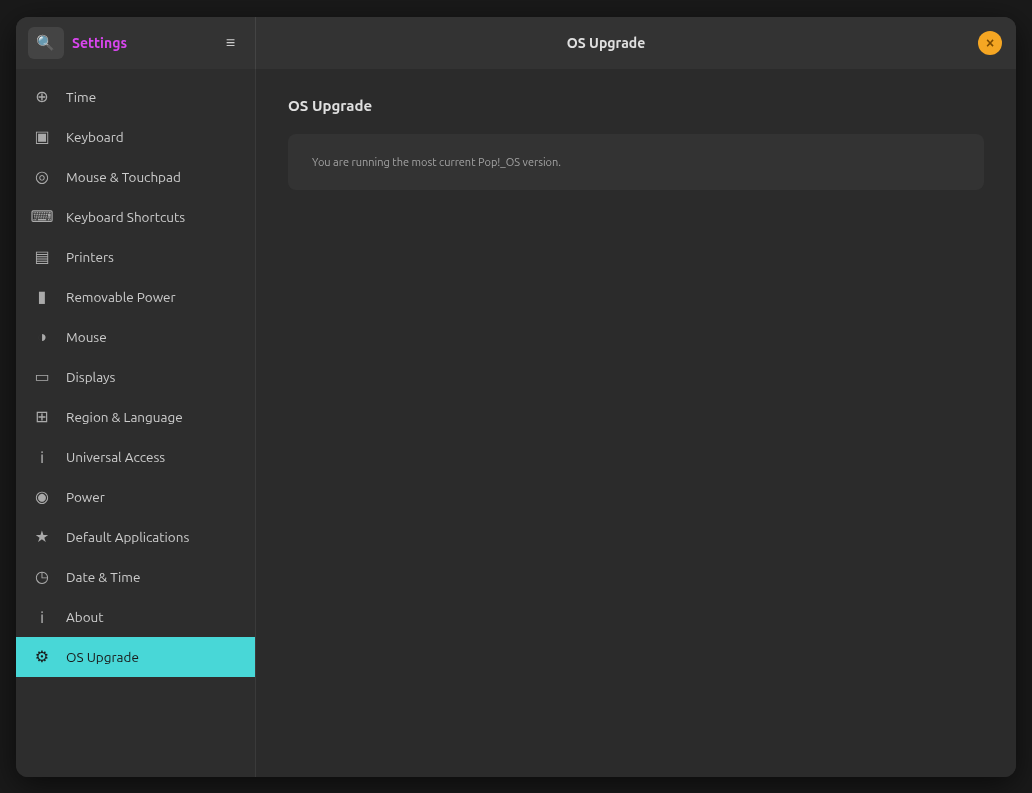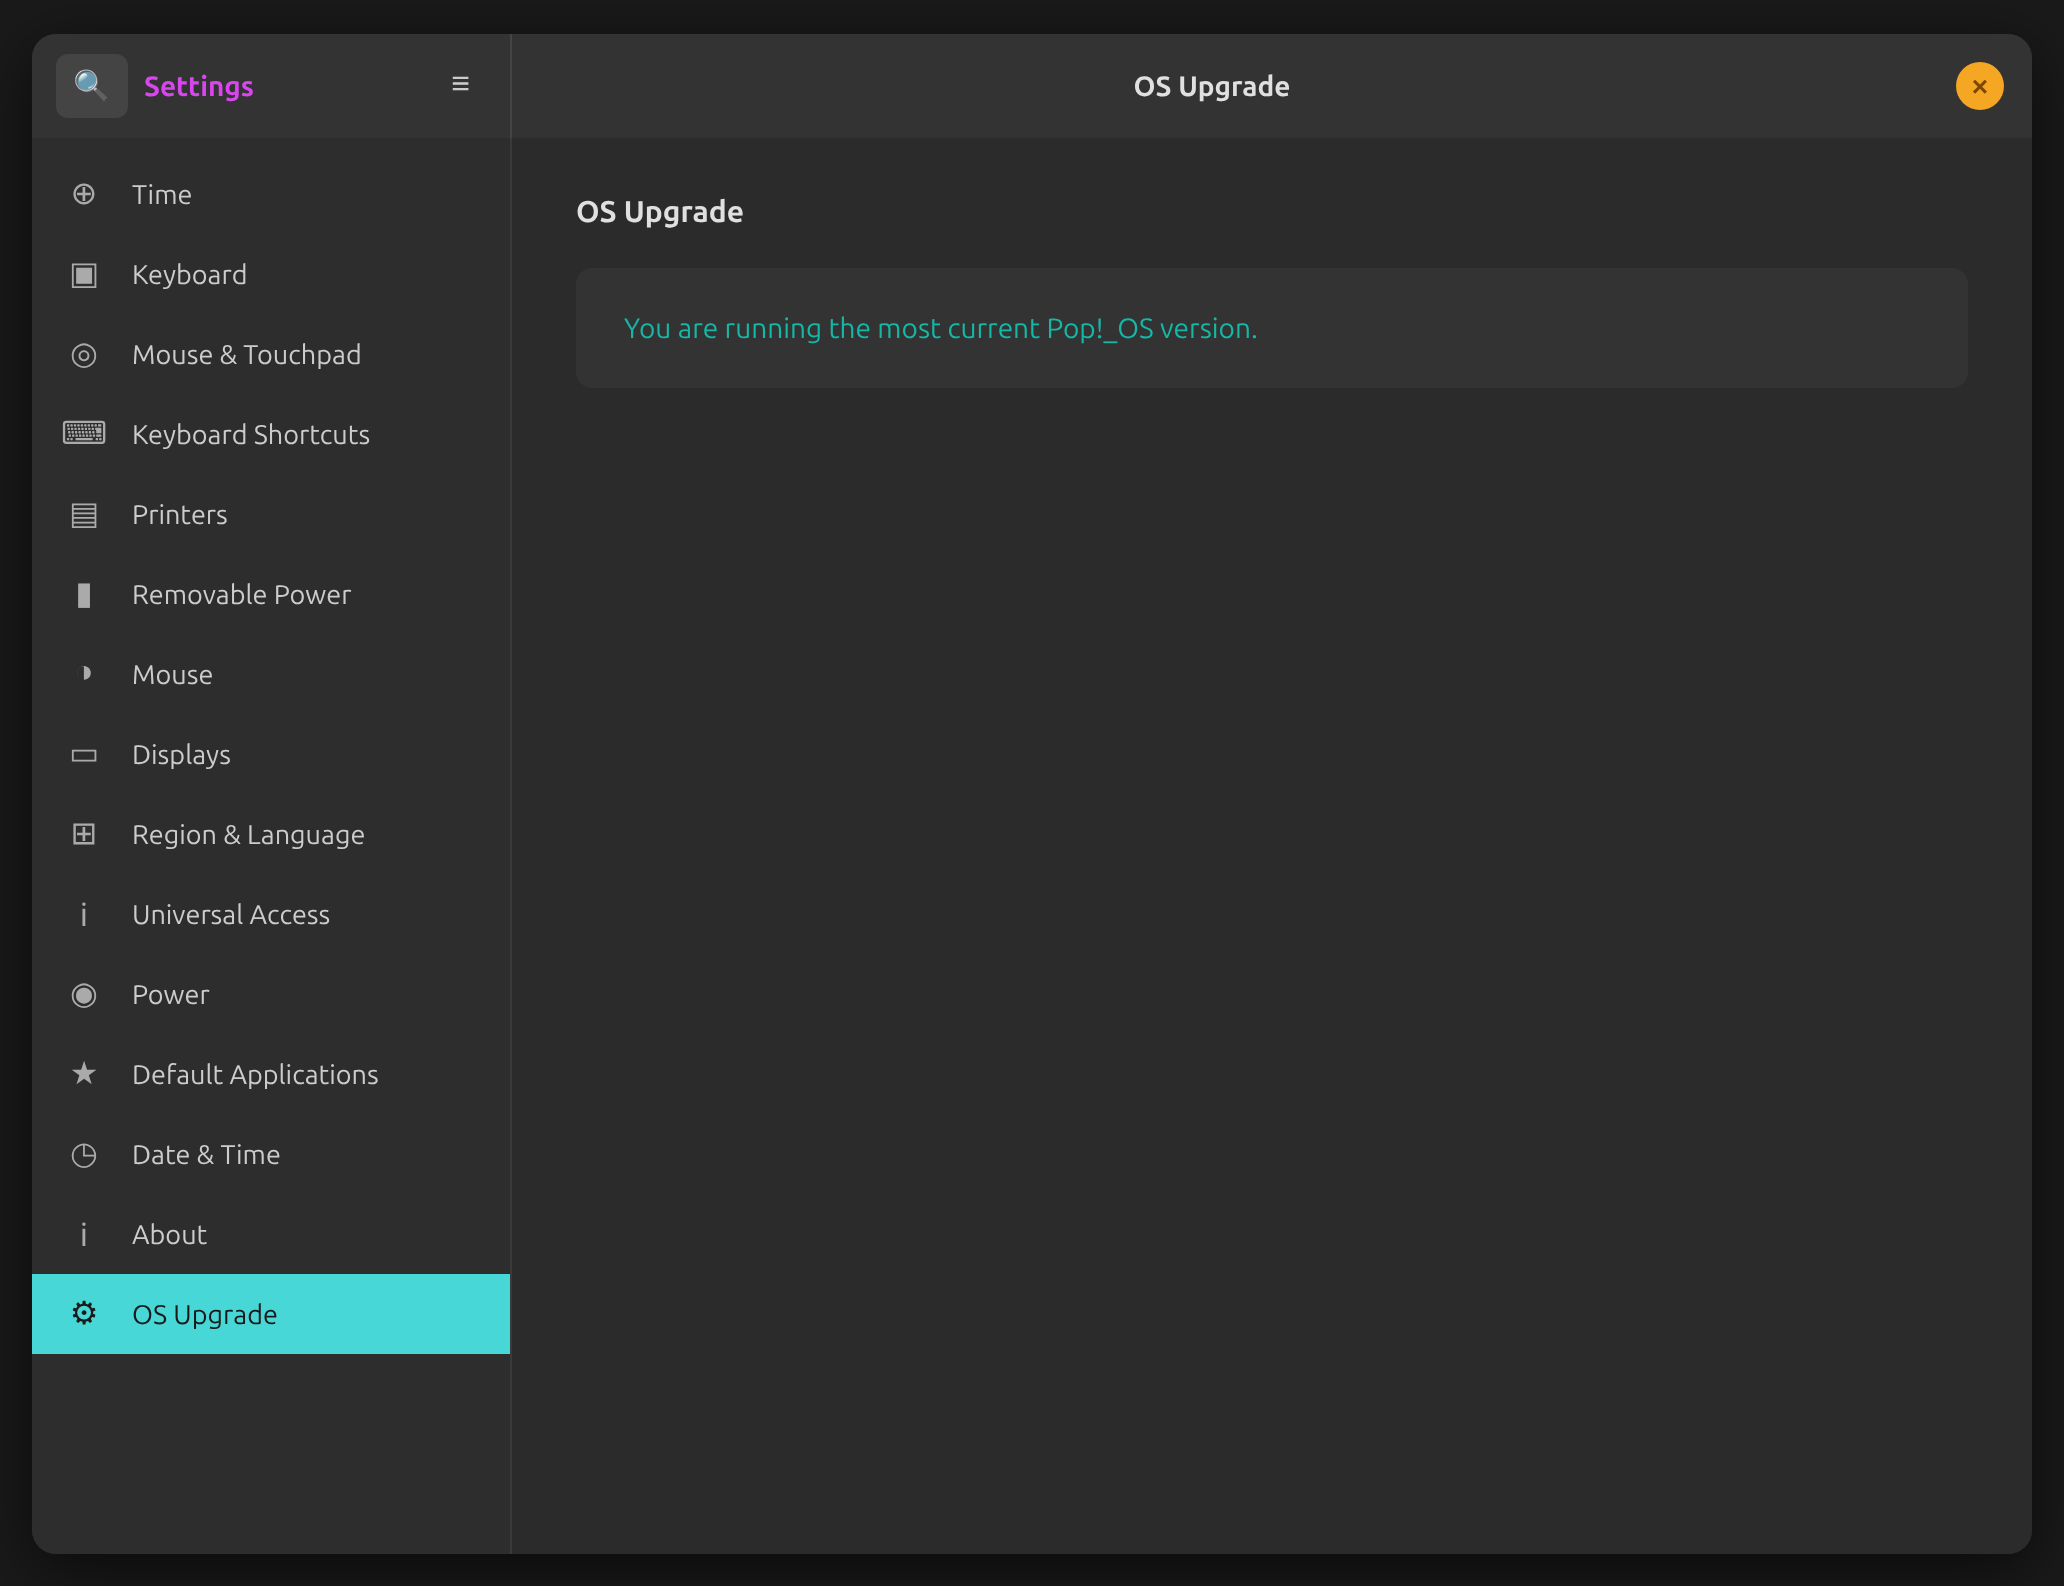--- a/index.html
+++ b/index.html
@@ -147,22 +147,22 @@
     .panel-title {
       color: #e0e0e0;
       font-size: 15px;
       font-weight: 600;
       margin-bottom: 20px;
     }
     .info-box {
       background: #333333;
       border-radius: 8px;
       padding: 22px 24px;
-      color: #14b8a6;
-      font-size: 14px;
+      color: #a3a3a3;
+      font-size: 11px;
     }
   </style>
 </head>
 <body>
 
 <div class="window">
 
   <div class="titlebar">
     <div class="titlebar-left">
       <button class="search-btn">

